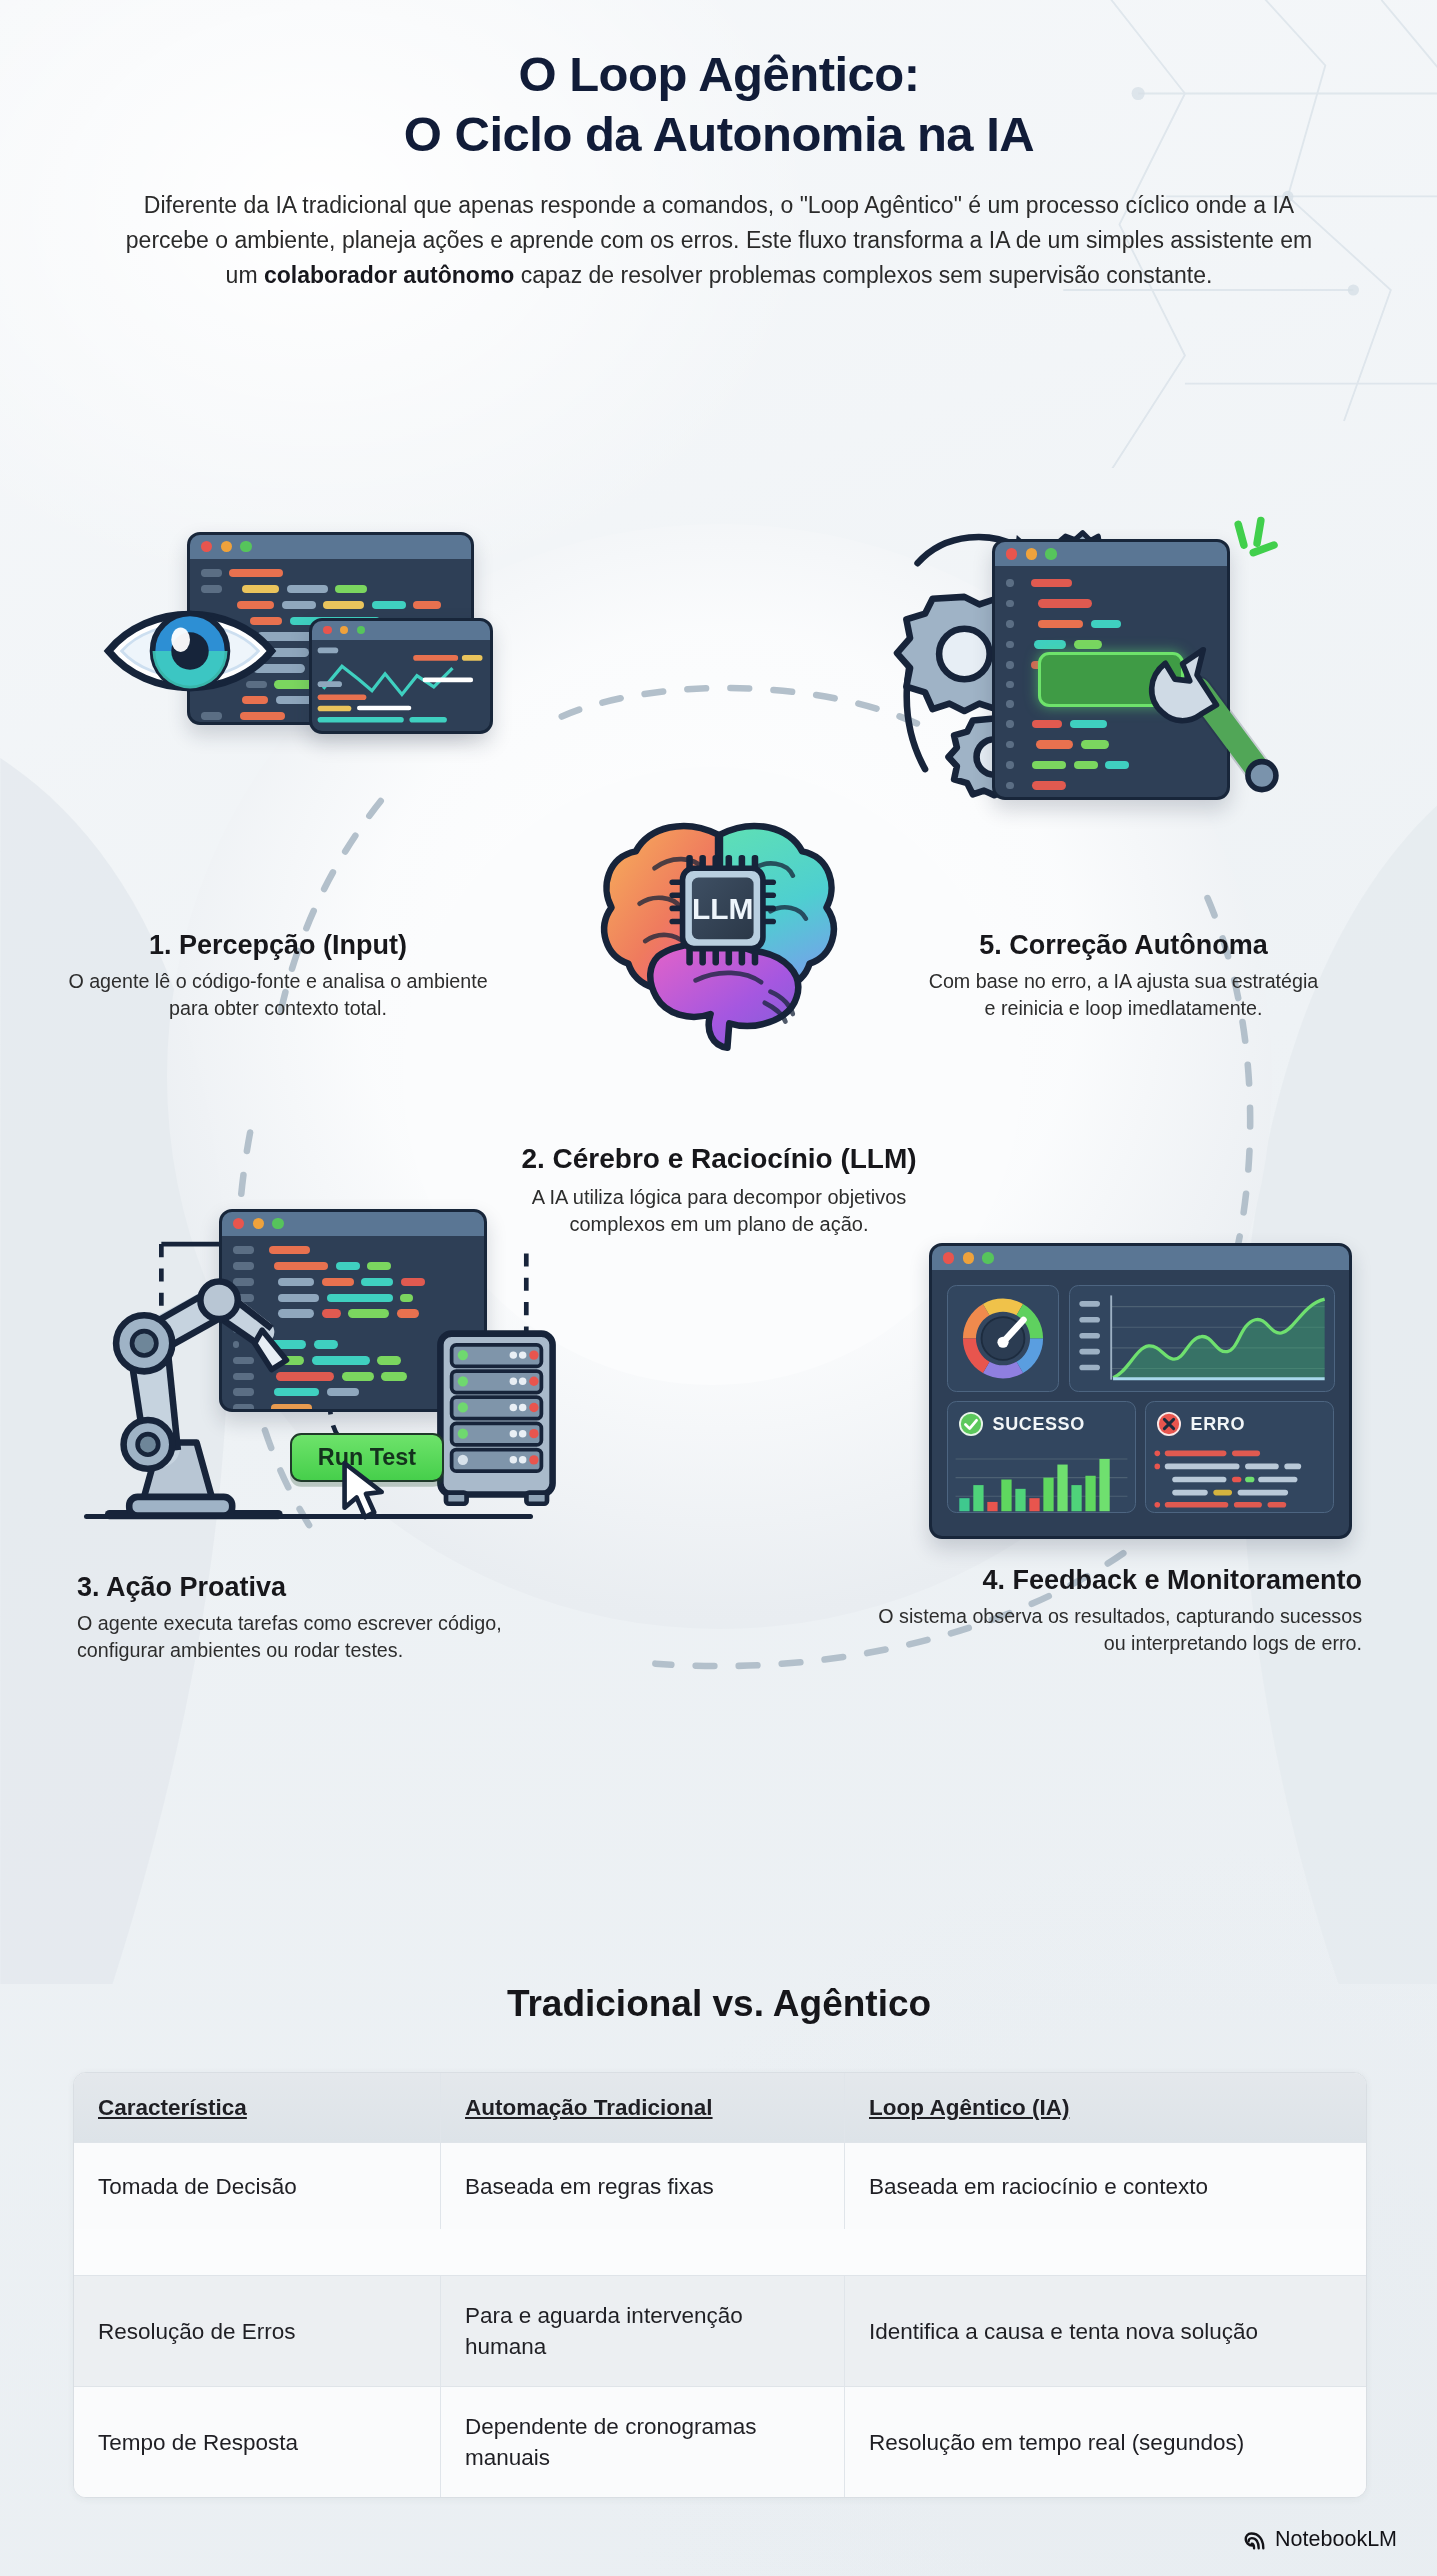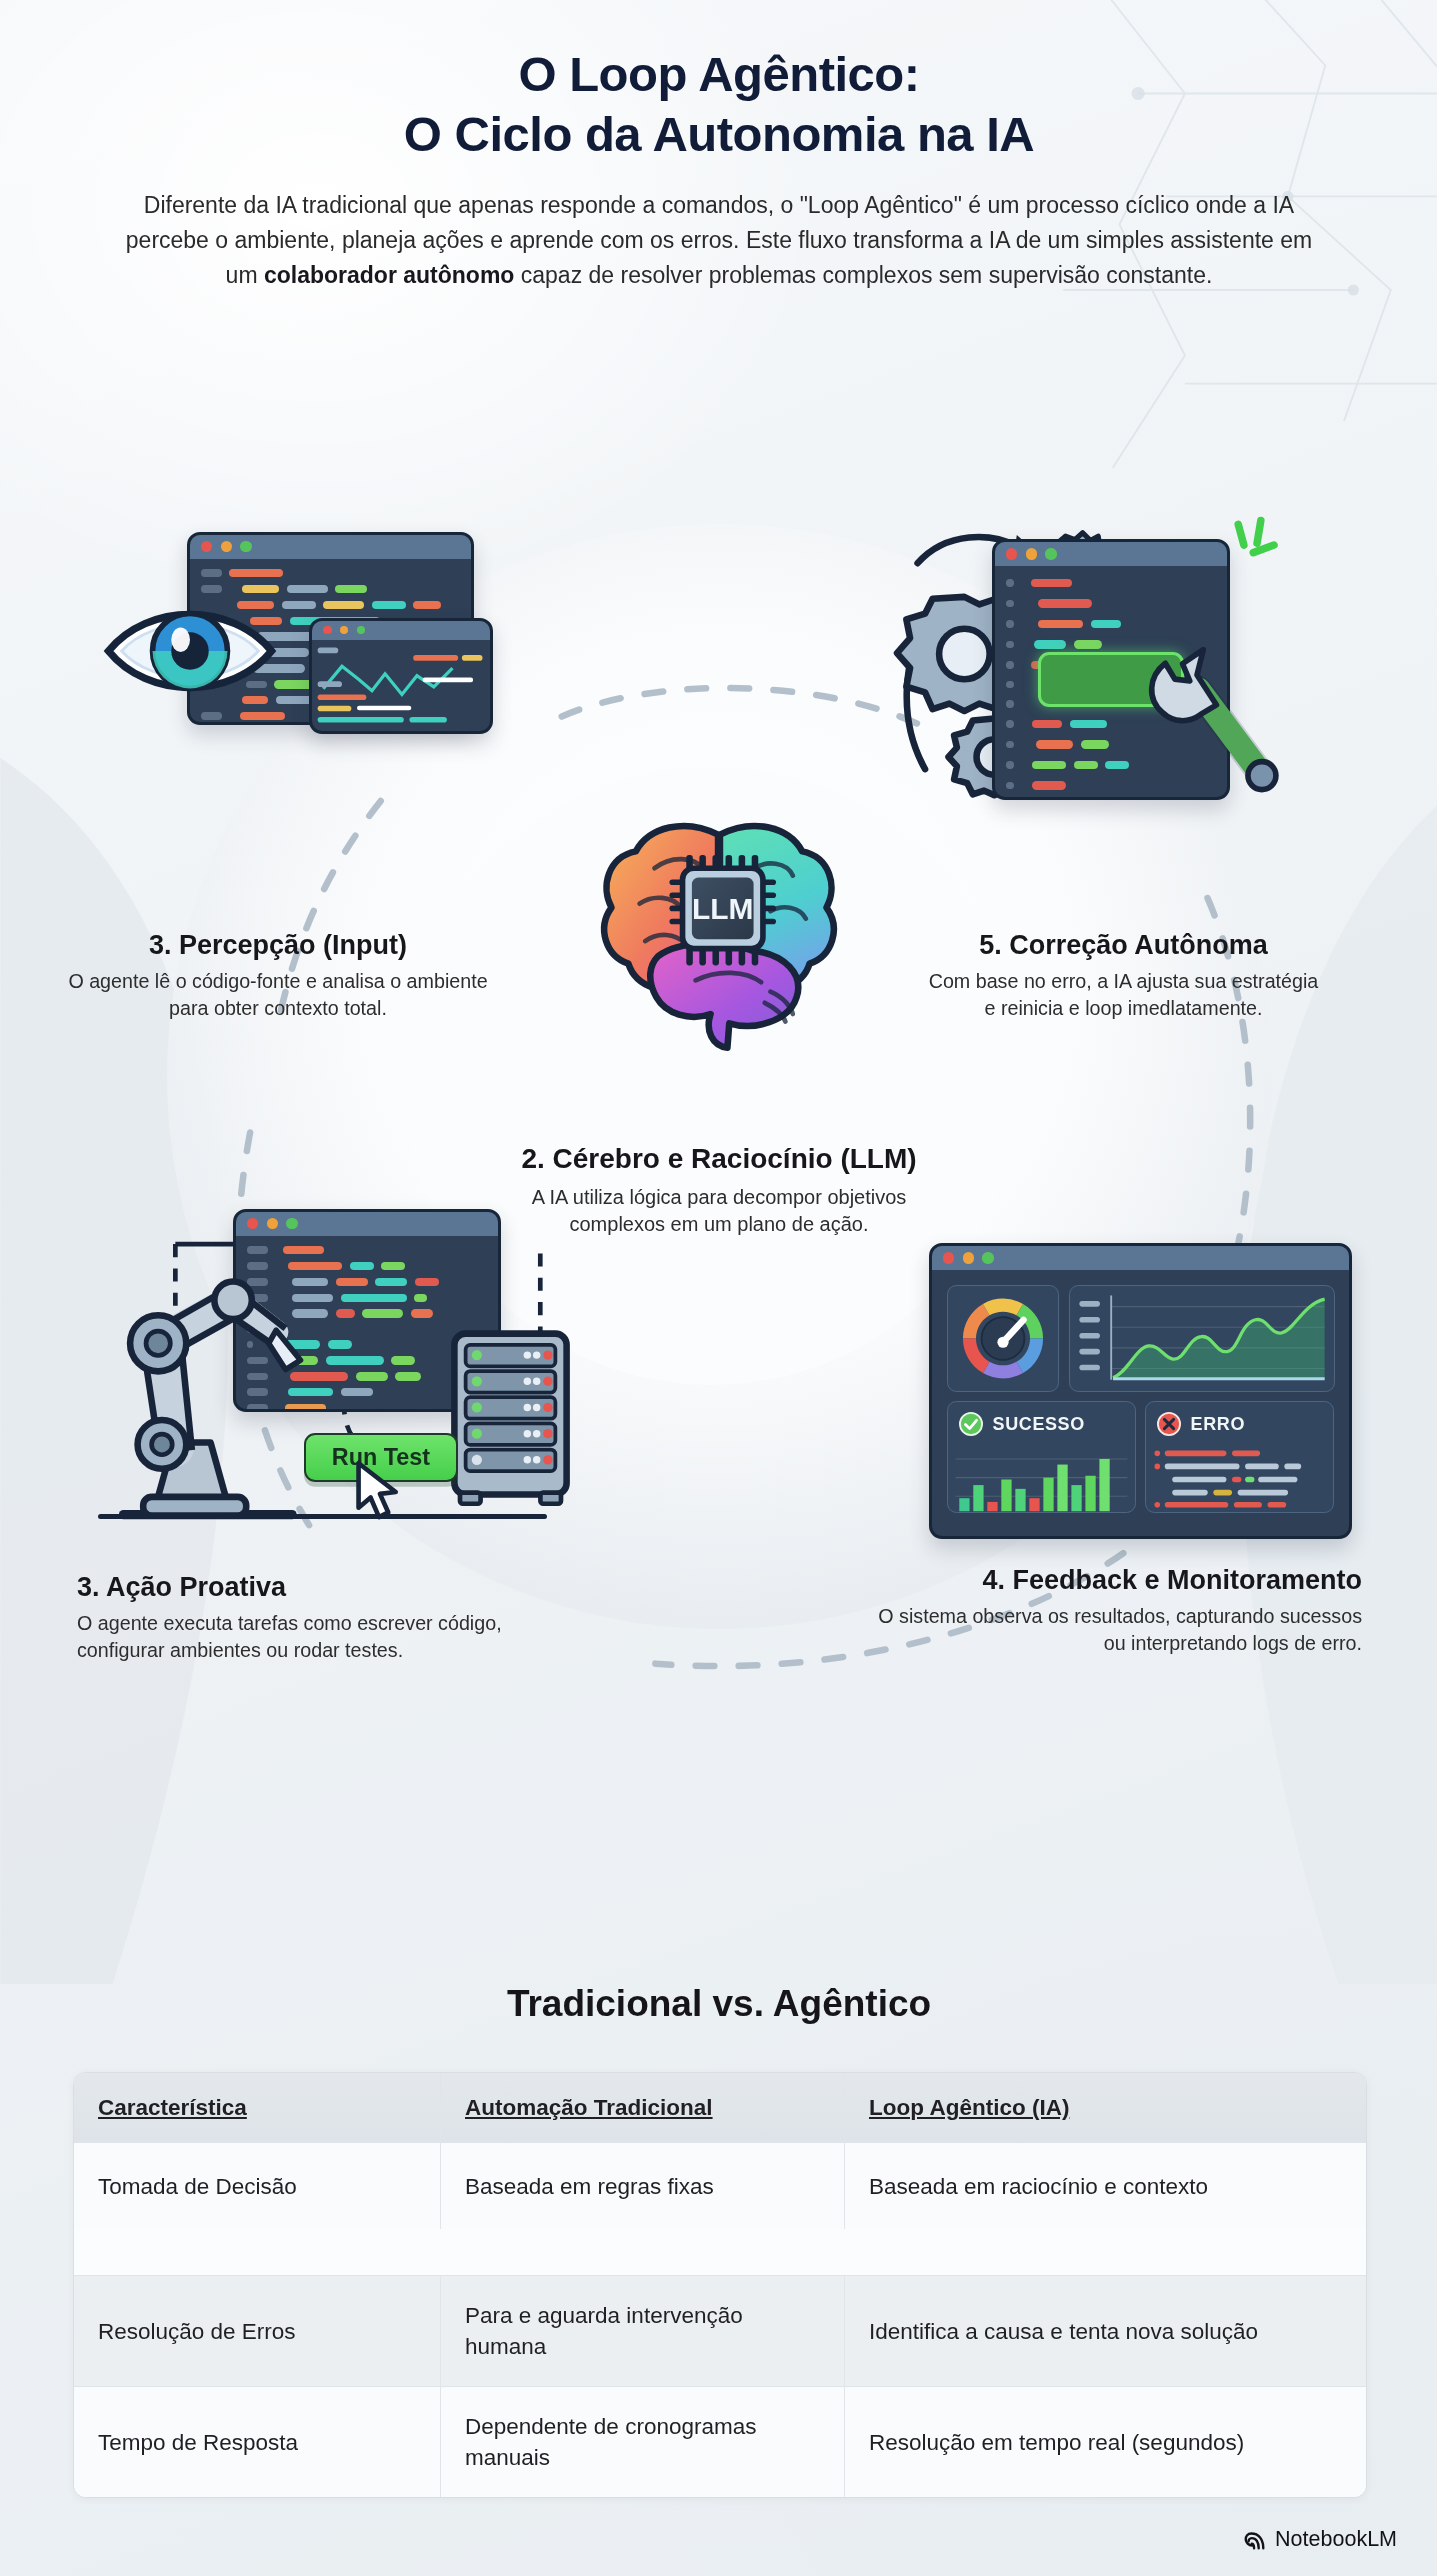--- a/index.html
+++ b/index.html
@@ -244,21 +244,21 @@
     <svg style="position:absolute;left:34px;top:95px;width:178px;height:120px;" viewBox="0 0 190 128">
       <path d="M8 64 C 50 12 140 12 182 64 C 140 116 50 116 8 64 Z" fill="#ffffff" stroke="#16243a" stroke-width="8"></path>
       <path d="M22 64 C 56 26 134 26 168 64 C 134 102 56 102 22 64 Z" fill="#eef5fb" stroke="#cddff0" stroke-width="3"></path>
       <circle cx="95" cy="64" r="40" fill="#2d8fd4" stroke="#16243a" stroke-width="6"></circle>
       <path d="M55 64 a40 40 0 0 0 80 0 z" fill="#3fd0c0" opacity=".85"></path>
       <circle cx="95" cy="64" r="20" fill="#16243a"></circle>
       <ellipse cx="85" cy="52" rx="10" ry="13" fill="#ffffff" opacity=".95"></ellipse>
     </svg>
   </div>
   <div class="node t-center" style="left:58px;top:423px;width:440px;">
-    <p class="node-title">3. Percepção (Input)</p>
+    <p class="node-title">1. Percepção (Input)</p>
     <p class="node-desc">O agente lê o código-fonte e analisa o ambiente para obter contexto total.</p>
   </div>
 
   <div class="node" style="left:824px;top:-15px;width:580px;height:524px;">
     <svg style="position:absolute;left:56px;top:17px;width:253px;height:337px;" viewBox="0 0 270 360">
 
       <path d="M40 60 C 70 26 120 26 150 44" fill="none" stroke="#17243a" stroke-width="7" stroke-linecap="round"></path>
       <path d="M146 30 L164 46 L142 58 Z" fill="#17243a"></path>
       <path d="M48 280 C 20 230 22 160 54 118" fill="none" stroke="#17243a" stroke-width="7" stroke-linecap="round"></path>
       <path d="M42 128 L60 112 L70 136 Z" fill="#17243a"></path>
@@ -427,21 +427,21 @@
       <rect x="102" y="58" width="86" height="86" rx="12" fill="#b9cfe0" stroke="#17243a" stroke-width="6"></rect>
       <rect x="112" y="68" width="66" height="66" rx="7" fill="url(#chipg)"></rect>
       <text x="145" y="112" text-anchor="middle" font-family="Liberation Sans, sans-serif" font-size="32" font-weight="bold" fill="#eef5fb">LLM</text>
     </svg>
   </div>
   <div class="node t-center" style="left:326px;top:637px;width:786px;">
     <p class="node-title" style="font-size:28px;">2. Cérebro e Raciocínio (LLM)</p>
     <p class="node-desc" style="font-size:20px;max-width:468px;margin:7.5px auto 0;">A IA utiliza lógica para decompor objetivos complexos em um plano de ação.</p>
   </div>
 
-  <div class="node" style="left:72px;top:683px;width:580px;height:524px;">
+  <div class="node" style="left:58px;top:683px;width:580px;height:524px;">
 
     <svg style="position:absolute;left:94px;top:26px;width:393px;height:281px;" viewBox="0 0 420 300">
       <path d="M10 32 L160 32" stroke="#17243a" stroke-width="5" stroke-dasharray="1 0" fill="none"></path>
       <path d="M150 20 L172 32 L150 44 Z" fill="#17243a"></path>
       <path d="M10 32 L10 130" stroke="#17243a" stroke-width="5" stroke-dasharray="14 12" fill="none"></path>
       <path d="M400 42 L400 150" stroke="#17243a" stroke-width="5" stroke-dasharray="14 12" fill="none"></path>
       <path d="M190 200 C 190 248 216 252 236 252" stroke="#17243a" stroke-width="5" stroke-dasharray="14 12" fill="none"></path>
       <path d="M230 241 L252 252 L230 263 Z" fill="#17243a"></path>
     </svg>
 

